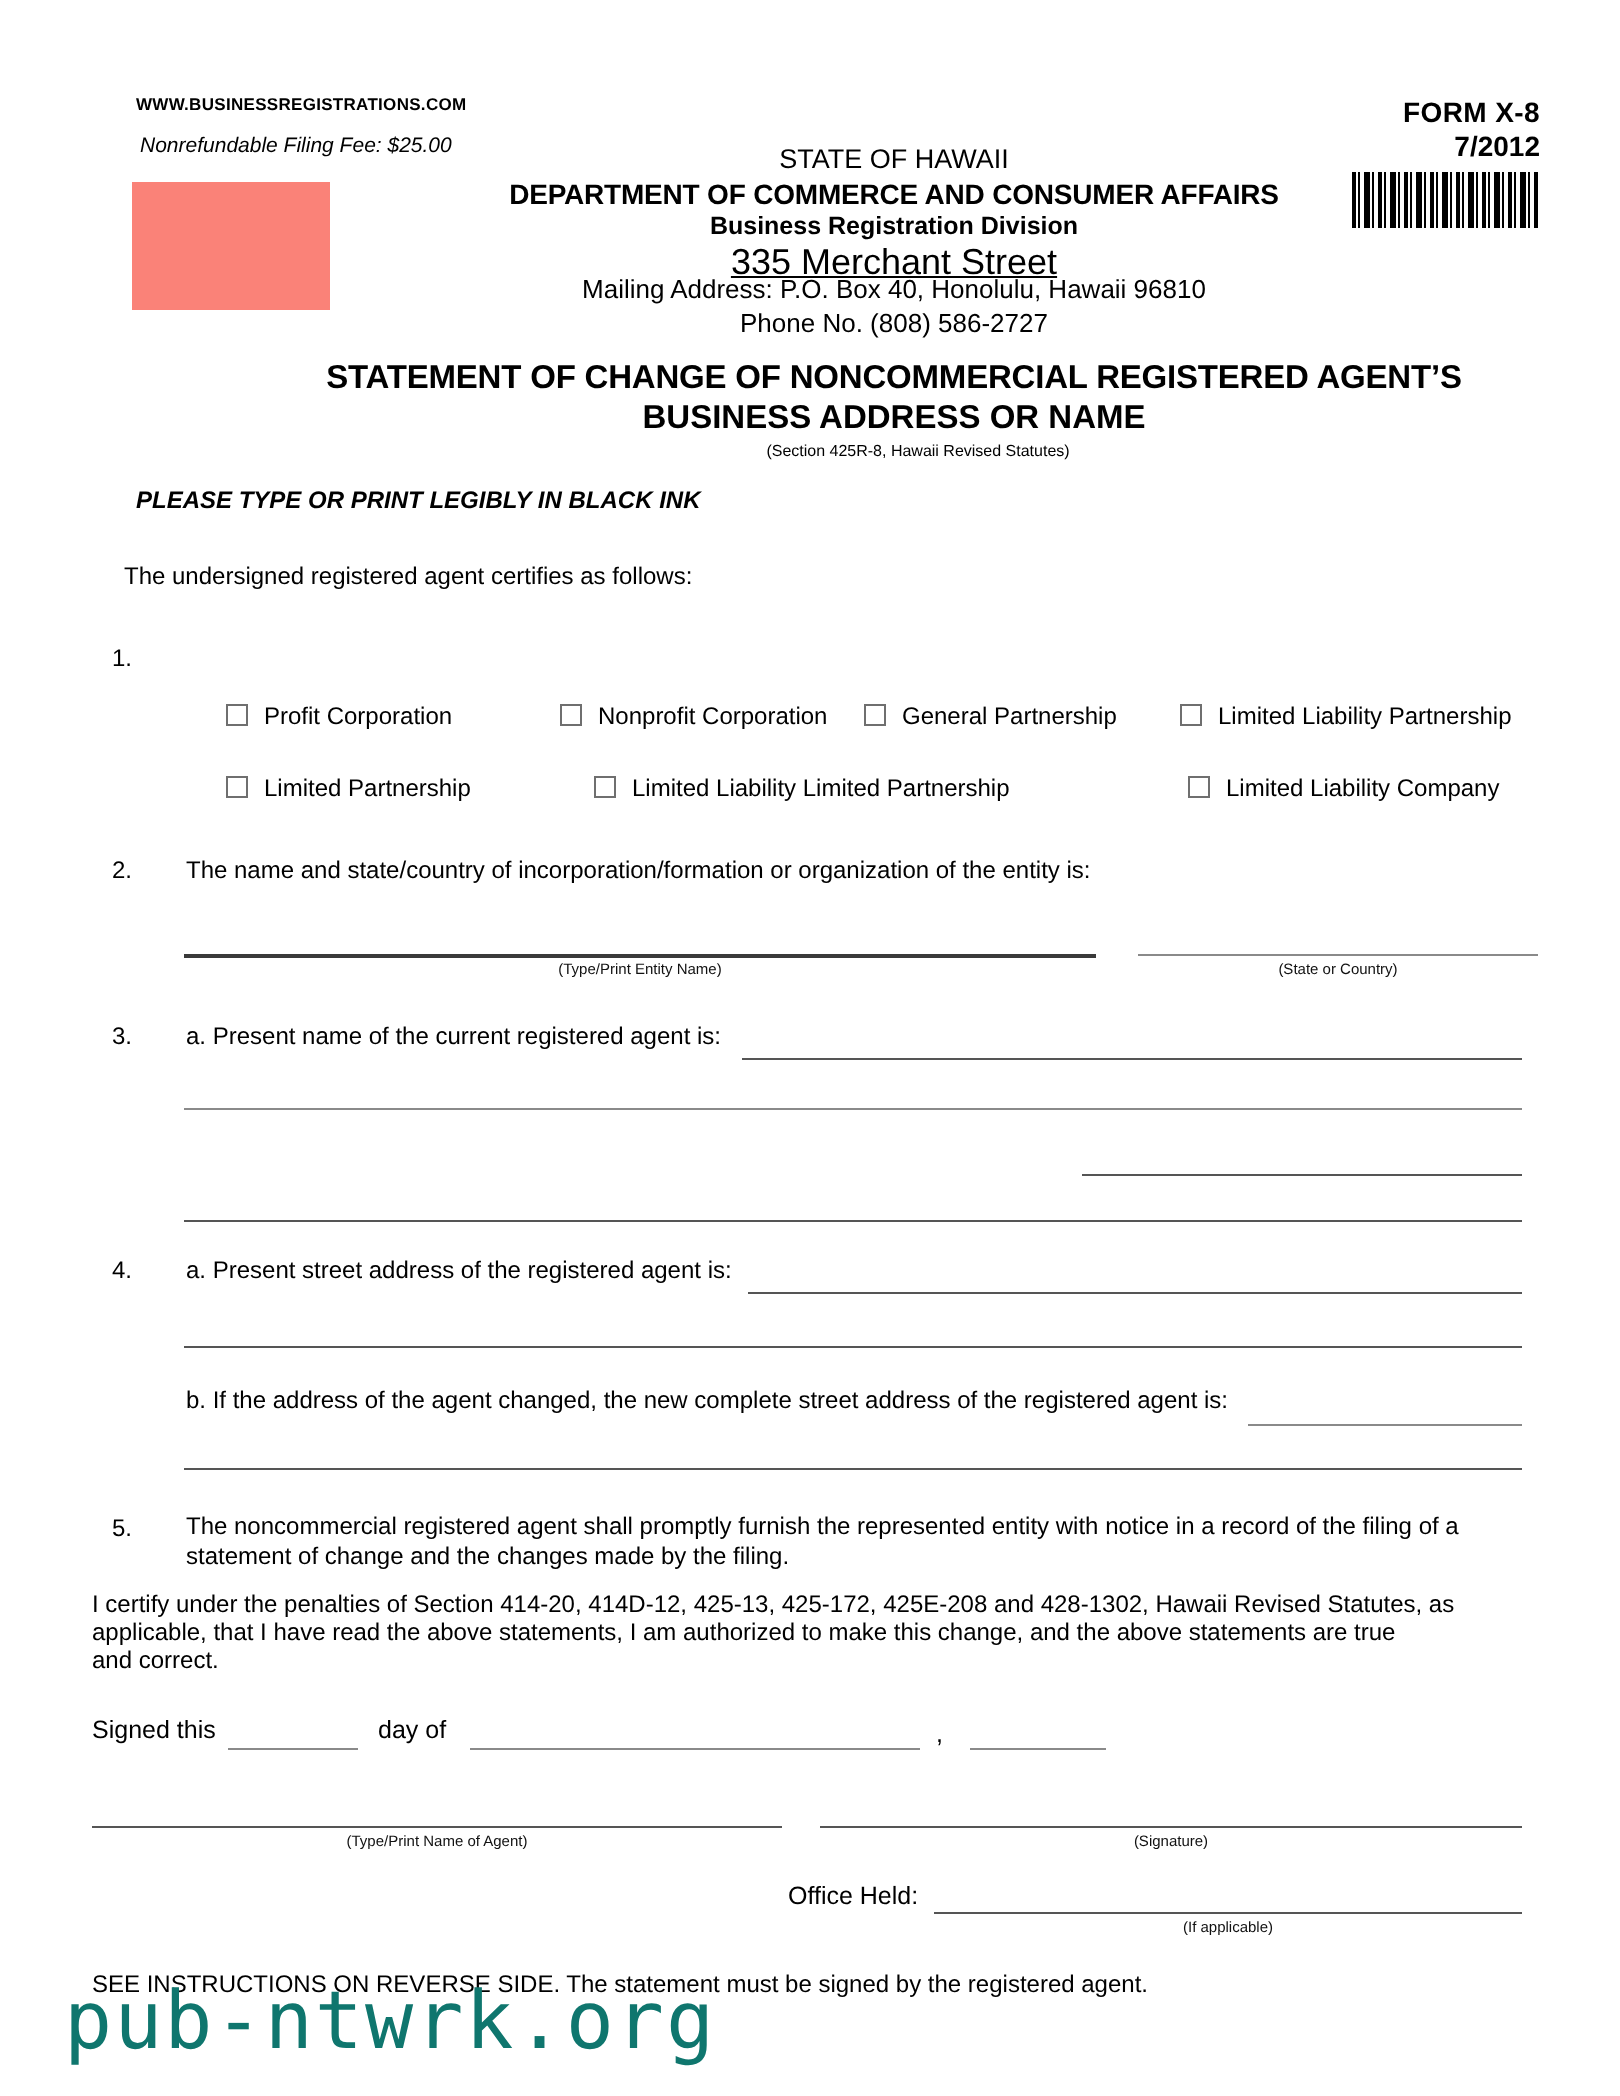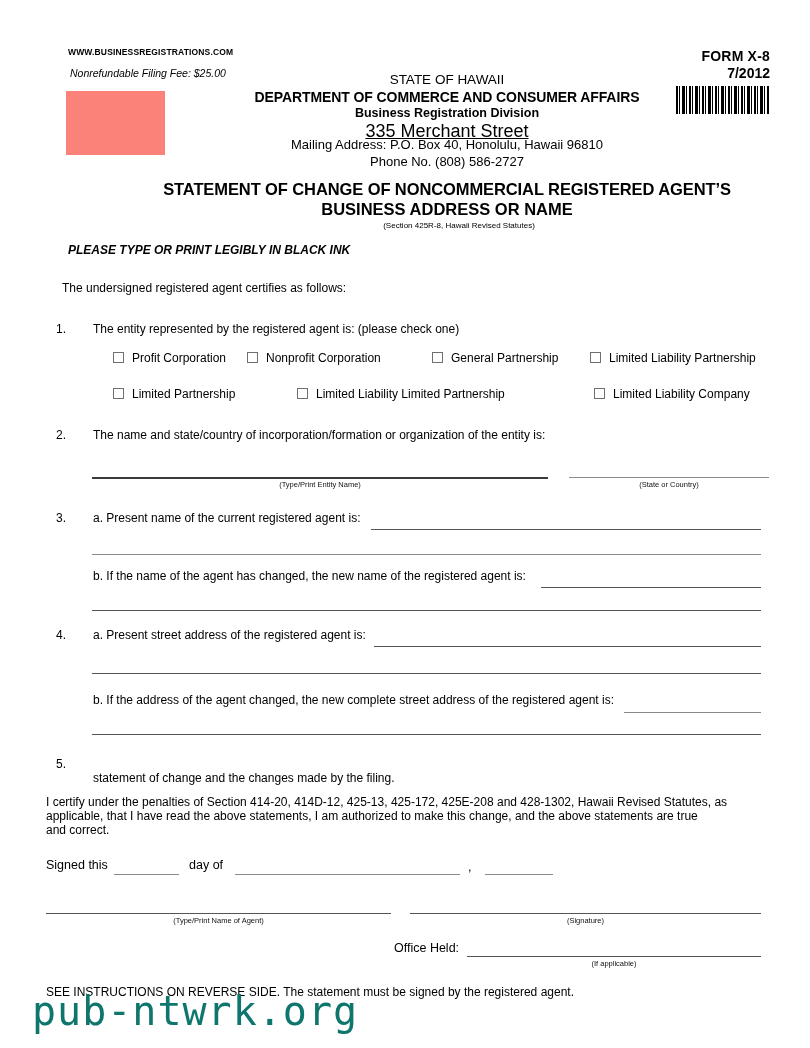--- a/index.html
+++ b/index.html
@@ -163,26 +163,25 @@
   <div class="abs ctr h-phone">Phone No. (808) 586-2727</div>
 
   <div class="abs ctr title1">STATEMENT OF CHANGE OF NONCOMMERCIAL REGISTERED AGENT’S</div>
   <div class="abs ctr title2">BUSINESS ADDRESS OR NAME</div>
   <div class="abs ctr subtitle">(Section 425R-8, Hawaii Revised Statutes)</div>
 
   <div class="abs please-print">PLEASE TYPE OR PRINT LEGIBLY IN BLACK INK</div>
   <div class="abs undersigned">The undersigned registered agent certifies as follows:</div>
 
   <div class="abs num" style="left:56px; top:322px;">1.</div>
-  <div class="abs itemtext" style="left:93px; top:322px;">The entity represented by the registered agent is: (please check one)</div>
 
   <div class="abs cb-row" style="left:113px; top:351px;">
     <span class="cbox"></span><span class="cb-label">Profit Corporation</span>
   </div>
-  <div class="abs cb-row" style="left:247px; top:351px;">
+  <div class="abs cb-row" style="left:280px; top:351px;">
     <span class="cbox"></span><span class="cb-label">Nonprofit Corporation</span>
   </div>
   <div class="abs cb-row" style="left:432px; top:351px;">
     <span class="cbox"></span><span class="cb-label">General Partnership</span>
   </div>
   <div class="abs cb-row" style="left:590px; top:351px;">
     <span class="cbox"></span><span class="cb-label">Limited Liability Partnership</span>
   </div>
 
   <div class="abs cb-row" style="left:113px; top:387px;">
@@ -203,37 +202,37 @@
 
   <div class="abs rule-light" style="left:569px; top:477px; width:200px;"></div>
   <div class="abs caption" style="left:569px; top:480px; width:200px;">(State or Country)</div>
 
   <div class="abs num" style="left:56px; top:511px;">3.</div>
   <div class="abs itemtext" style="left:93px; top:511px;">a.  Present name of the current registered agent is:</div>
   <div class="abs rule" style="left:371px; top:529px; width:390px;"></div>
 
   <div class="abs rule-light" style="left:92px; top:554px; width:669px;"></div>
 
-  <div class="abs itemtext" style="left:93px; top:569px;">b.  If the name of the agent has changed, the new name of the registered agent is:</div>
   <div class="abs rule" style="left:541px; top:587px; width:220px;"></div>
 
   <div class="abs rule" style="left:92px; top:610px; width:669px;"></div>
 
   <div class="abs num" style="left:56px; top:628px;">4.</div>
   <div class="abs itemtext" style="left:93px; top:628px;">a.  Present street address of the registered agent is:</div>
   <div class="abs rule" style="left:374px; top:646px; width:387px;"></div>
 
   <div class="abs rule" style="left:92px; top:673px; width:669px;"></div>
 
   <div class="abs itemtext" style="left:93px; top:693px;">b.  If the address of the agent changed, the new complete street address of the registered agent is:</div>
   <div class="abs rule-light" style="left:624px; top:712px; width:137px;"></div>
 
   <div class="abs rule" style="left:92px; top:734px; width:669px;"></div>
 
   <div class="abs num" style="left:56px; top:757px;">5.</div>
+  <div class="abs para" style="left:93px; top:756px;">The noncommercial registered agent shall promptly furnish the represented entity with notice in a record of the filing of a</div>
   <div class="abs para" style="left:93px; top:771px;">statement of change and the changes made by the filing.</div>
 
   <div class="abs para" style="left:46px; top:795px;">I certify under the penalties of Section 414-20, 414D-12, 425-13, 425-172, 425E-208 and 428-1302, Hawaii Revised Statutes, as</div>
   <div class="abs para" style="left:46px; top:809px;">applicable, that I have read the above statements, I am authorized to make this change, and the above statements are true</div>
   <div class="abs para" style="left:46px; top:823px;">and correct.</div>
 
   <div class="abs sig-label" style="left:46px; top:858px;">Signed this</div>
   <div class="abs rule-light" style="left:114px; top:874px; width:65px;"></div>
   <div class="abs sig-label" style="left:189px; top:858px;">day of</div>
   <div class="abs rule-light" style="left:235px; top:874px; width:225px;"></div>

